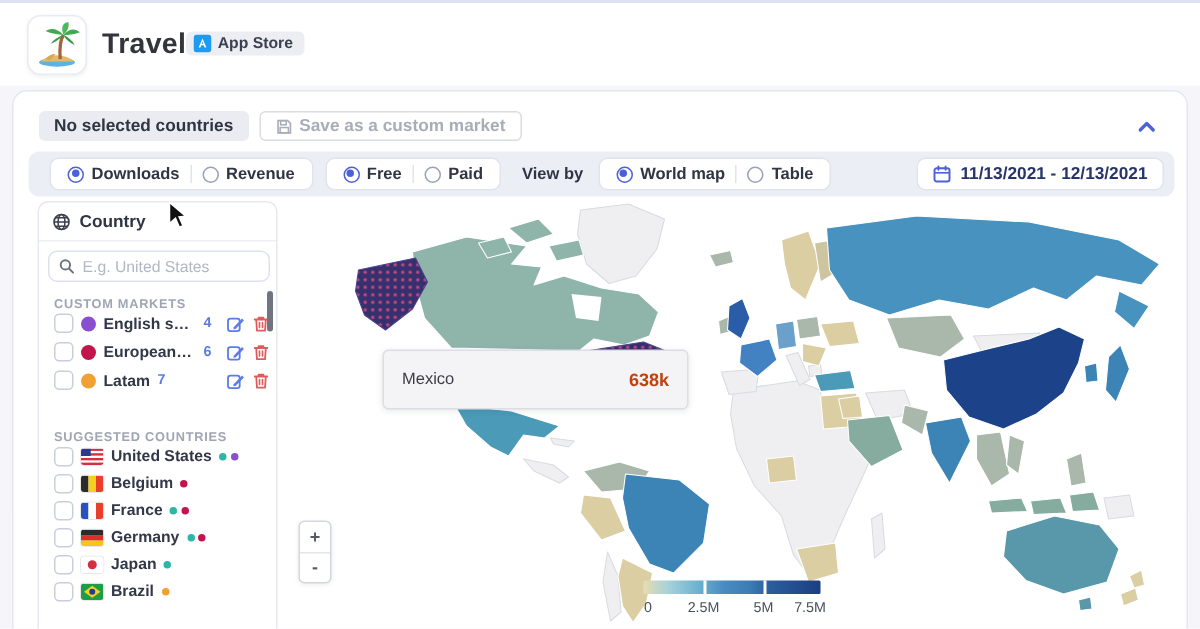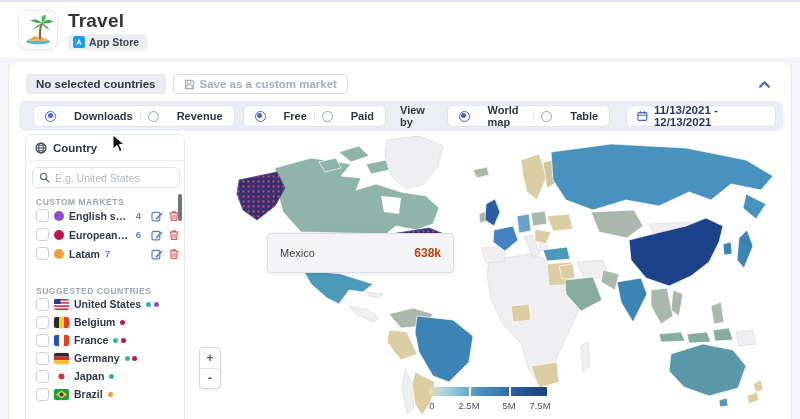--- a/index.html
+++ b/index.html
@@ -6,37 +6,37 @@
   html,body { width:800px; height:419px; overflow:hidden; }
   body { position:relative; background:#f6f6fa; font-family:"Liberation Sans", sans-serif; color:#2f3542; }
   .abs { position:absolute; }
 
   
   #topline { top:0; left:0; width:800px; height:2px; background:#dfe2f3; }
 
   
   #header { top:2px; left:0; width:800px; height:55px; background:#fff; display:flex; align-items:center; padding-left:18px; }
   #app-icon-card { width:40px; height:40px; border:1px solid #e9ebf3; border-radius:9px; background:#fff; box-shadow:0 1px 3px rgba(40,50,100,.07); display:flex; align-items:center; justify-content:center; }
-  #header-text { margin-left:10px; display:flex; flex-direction:column; }
+  #header-text { margin-left:10px; display:flex; flex-direction:row; }
   #page-title { font-size:19px; font-weight:bold; color:#33343c; letter-spacing:.2px; }
   #store-badge { margin-top:2px; align-self:flex-start; display:inline-flex; align-items:center; gap:4px; background:#edeef4; border-radius:4px; padding:2px 8px 2px 5px; font-size:10.5px; font-weight:bold; color:#3b4150; }
 
   
   #card { top:60px; left:8px; width:784px; height:368px; background:#fff; border:1px solid #e4e6f1; border-radius:10px 10px 0 0; }
 
   
   #row1 { top:12px; left:0; width:782px; height:22px; display:flex; align-items:center; padding:0 20px 0 17px; }
   #chip-selected { background:#ebecf2; border-radius:4px; padding:4px 10px; font-size:11.5px; font-weight:bold; color:#2f3542; }
   #save-btn { margin-left:7px; display:inline-flex; align-items:center; gap:5px; background:#fff; border:1px solid #dadce3; border-radius:4px; padding:3px 10px; font-size:11.5px; font-weight:bold; color:#a9adb9; }
   #row1-spacer { flex:1; }
 
   
   #filterbar { top:40px; left:10px; width:764px; height:30px; background:#eceef6; border-radius:7px; display:flex; align-items:center; padding:0 7px 0 14px; gap:8px; }
   .seg { background:#fff; border:1px solid #e0e3ee; border-radius:6px; height:22px; display:inline-flex; align-items:center; padding:0 4px; }
-  .segopt { display:inline-flex; align-items:center; gap:18px; padding:0 7px; font-size:11px; font-weight:bold; color:#2f3542; cursor:default; }
+  .segopt { display:inline-flex; align-items:center; gap:5px; padding:0 7px; font-size:11px; font-weight:bold; color:#2f3542; cursor:default; }
   .segdiv { width:1px; height:12px; background:#e2e4ec; }
   .radio { width:11px; height:11px; border-radius:50%; border:1.5px solid #9aa2b8; background:#fff; position:relative; flex:none; }
   .radio.on { border-color:#4c61d8; }
   .radio.on::after { content:""; position:absolute; left:1.5px; top:1.5px; width:5px; height:5px; border-radius:50%; background:#4c61d8; }
   #viewby-label { font-size:11px; font-weight:bold; color:#2f3542; margin:0 2px 0 6px; }
   #fb-spacer { flex:1; }
   #datebox { background:#fff; border:1px solid #e0e3ee; border-radius:6px; height:22px; display:inline-flex; align-items:center; gap:6px; padding:0 10px; font-size:11.5px; font-weight:bold; color:#27346b; }
 
   
   #sidebar { top:73px; left:16px; width:160px; height:296px; background:#fff; border:1px solid #e7e9f1; border-radius:7px 7px 0 0; overflow:hidden; }
@@ -60,21 +60,21 @@
   .spacer { flex:1; }
   .iconbtn { width:12px; height:12px; flex:none; display:inline-flex; }
   .flag { width:15px; height:11px; border-radius:2px; overflow:hidden; flex:none; display:inline-flex; box-shadow:0 0 0 .5px rgba(0,0,0,.12); }
   .mini-dots { display:inline-flex; gap:2.5px; align-items:center; }
   .mini-dot { width:5px; height:5px; border-radius:50%; }
   #sb-scroll { position:absolute; right:2px; top:59px; width:4px; height:27px; border-radius:2px; background:#6f7480; }
 
   
   #mappanel { top:73px; left:182px; width:600px; height:295px; }
   #mapsvg { position:absolute; left:0; top:0; }
-  #tooltip { position:absolute; left:76px; top:99px; width:187px; height:40px; background:#f4f4f7; border:1px solid #dddde4; border-radius:4px; box-shadow:0 1px 4px rgba(30,35,60,.10); display:flex; align-items:center; justify-content:space-between; padding:0 12px; }
+  #tooltip { position:absolute; left:64px; top:99px; width:204px; height:40px; background:#f4f4f7; border:1px solid #dddde4; border-radius:4px; box-shadow:0 1px 4px rgba(30,35,60,.10); display:flex; align-items:center; justify-content:space-between; padding:0 12px; }
   #tt-country { font-size:11px; color:#3c3c44; }
   #tt-value { font-size:12px; font-weight:bold; color:#c2410c; }
   #zoomctl { position:absolute; left:8px; top:213px; width:22px; height:42px; background:#fff; border:1px solid #d5d7de; border-radius:4px; box-shadow:0 1px 3px rgba(30,35,60,.08); display:flex; flex-direction:column; }
   .zbtn { flex:1; display:flex; align-items:center; justify-content:center; font-size:12px; font-weight:bold; color:#555a66; }
   .zbtn:first-child { border-bottom:1px solid #e4e6ea; }
   #legend { position:absolute; left:238px; top:253px; width:130px; }
   #legend-bar { position:relative; width:118px; height:9px; border-radius:1px; background:linear-gradient(90deg,#e8dcb0 0%,#a5d2da 14%,#6fb4cf 30%,#4a8cc0 45%,#3c7cb4 60%,#2a5c9c 72%,#1b3f80 100%); }
   .ltick { position:absolute; top:0; width:1.5px; height:9px; background:#fff; }
   .llabel { position:absolute; top:13px; transform:translateX(-50%); font-size:9.5px; color:#4a4f5a; }
 

